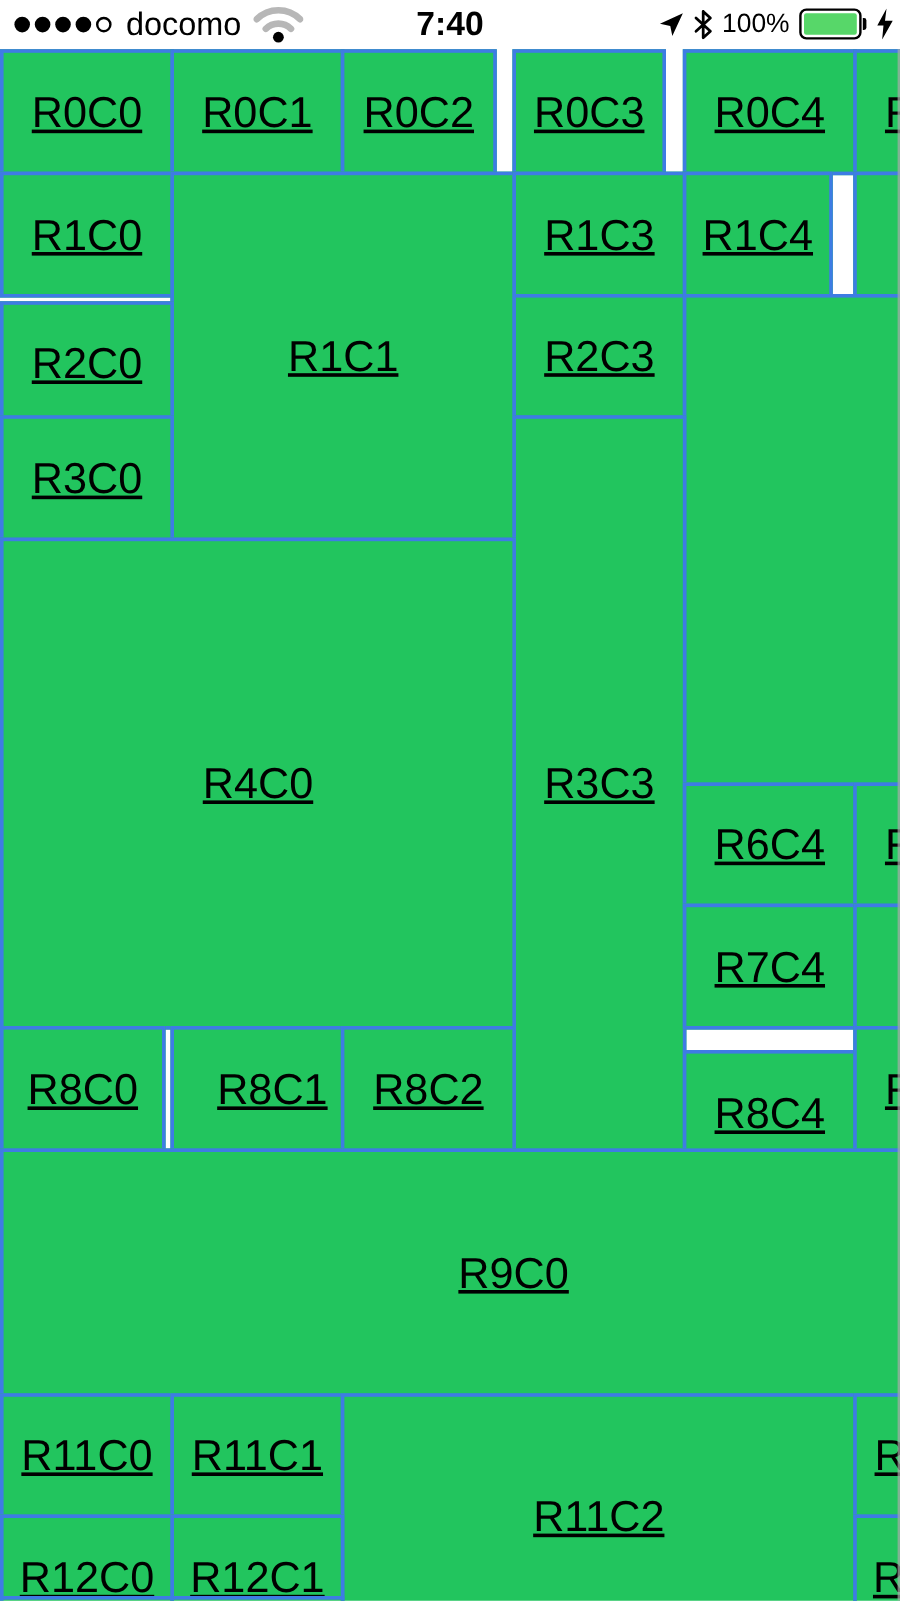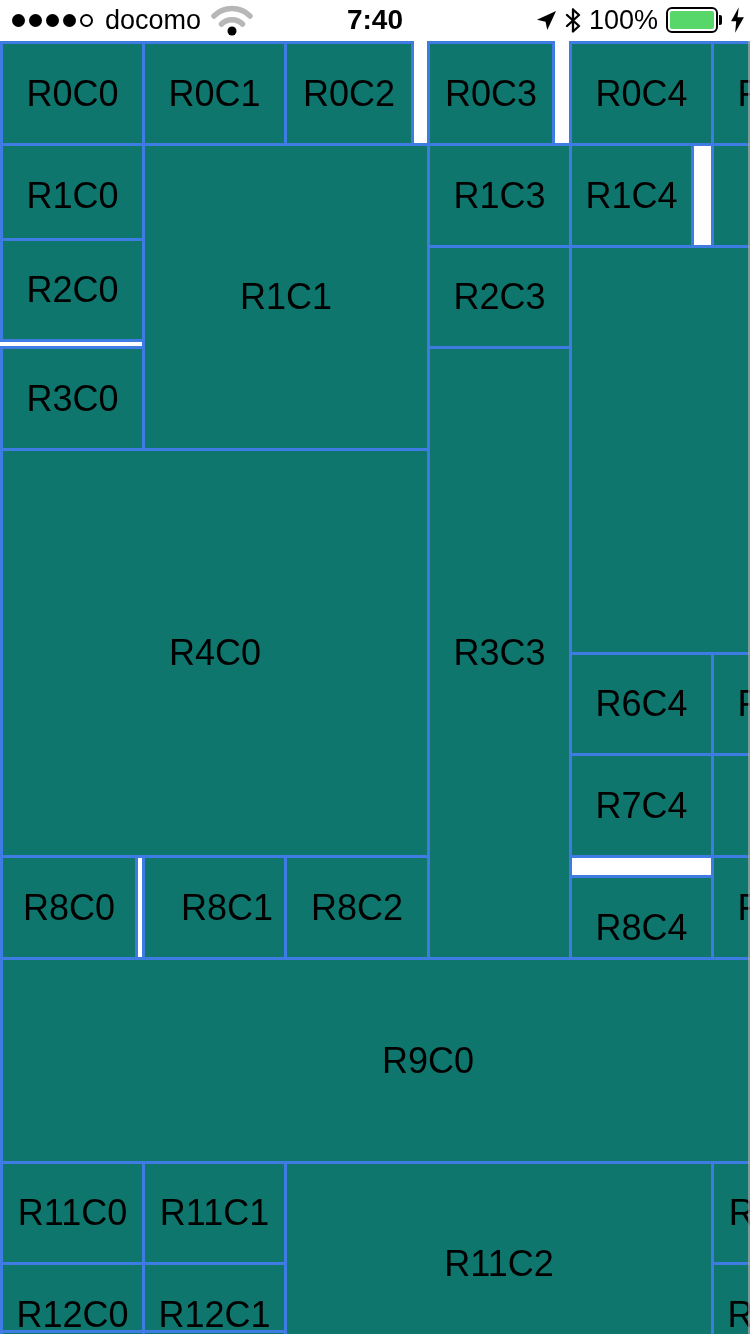--- a/index.html
+++ b/index.html
@@ -13,30 +13,30 @@
   .sb-dots{display:flex;align-items:center;}
   .sb-dot{width:13px;height:13px;border-radius:50%;margin-right:4px;box-sizing:border-box;}
   .sb-dot.filled{background:#000;}
   .sb-dot.hollow{border:2px solid #000;background:#fff;}
   .sb-carrier{font-size:27px;color:#000;margin-left:8px;margin-right:10px;}
   .sb-center{position:absolute;left:0;top:0;width:750px;height:40px;
     display:flex;align-items:center;justify-content:center;pointer-events:none;}
   .sb-time{font-size:28px;font-weight:600;color:#000;}
   .sb-right{position:absolute;right:5px;top:0;height:40px;display:flex;align-items:center;}
   .sb-right > *{margin-left:8px;}
-  .sb-batt-pct{font-size:27px;color:#000;}
+  .sb-batt-pct{font-size:22px;color:#000;}
   .battery{position:relative;width:52px;height:26px;border:2px solid #000;border-radius:6px;
     box-sizing:border-box;display:flex;align-items:center;padding:2px;}
   .battery-fill{width:100%;height:100%;border-radius:2px;}
   .battery-nub{width:3px;height:10px;background:#000;border-radius:0 2px 2px 0;margin-left:1px !important;}
   
   #grid{position:absolute;left:0;top:0;width:750px;height:1334px;}
   .cell{
-    position:absolute;box-sizing:border-box;background:#0f766e;
-    display:flex;align-items:center;justify-content:center;
+    position:absolute;box-sizing:border-box;background:#22c55e;
+    display:flex;align-items:center;justify-content:center;text-decoration:underline;
   }
   .cell-label{font-size:36px;color:#000;white-space:nowrap;}
   #bottom-partial-border{position:absolute;}
   #screen-edge-line{position:absolute;}
 </style>
 </head>
 <body>
 
 <div id="status-bar">
   <div class="sb-left">
@@ -102,21 +102,21 @@
     </div>
     <div class="cell" style="left: 427px; top: 143px; width: 145px; height: 105px; border: 3px solid rgb(62, 124, 228);">
       <span class="cell-label" style="color: rgb(0, 0, 0);">R1C3</span>
     </div>
     <div class="cell" style="left: 569px; top: 143px; width: 125px; height: 105px; border: 3px solid rgb(62, 124, 228);">
       <span class="cell-label" style="color: rgb(0, 0, 0);">R1C4</span>
     </div>
     <div class="cell" style="left: 711px; top: 143px; width: 287px; height: 105px; border: 3px solid rgb(62, 124, 228);">
       <span class="cell-label" style="color: rgb(0, 0, 0);"></span>
     </div>
-    <div class="cell" style="left: 0px; top: 238px; width: 145px; height: 104px; border: 3px solid rgb(62, 124, 228);">
+    <div class="cell" style="left: 0px; top: 251px; width: 145px; height: 104px; border: 3px solid rgb(62, 124, 228);">
       <span class="cell-label" style="color: rgb(0, 0, 0);">R2C0</span>
     </div>
     <div class="cell" style="left: 427px; top: 245px; width: 145px; height: 104px; border: 3px solid rgb(62, 124, 228);">
       <span class="cell-label" style="color: rgb(0, 0, 0);">R2C3</span>
     </div>
     <div class="cell" style="left: 569px; top: 245px; width: 571px; height: 410px; border: 3px solid rgb(62, 124, 228);">
       <span class="cell-label" style="color: rgb(0, 0, 0);"></span>
     </div>
     <div class="cell" style="left: 0px; top: 346px; width: 145px; height: 105px; border: 3px solid rgb(62, 124, 228);">
       <span class="cell-label" style="color: rgb(0, 0, 0);">R3C0</span>

